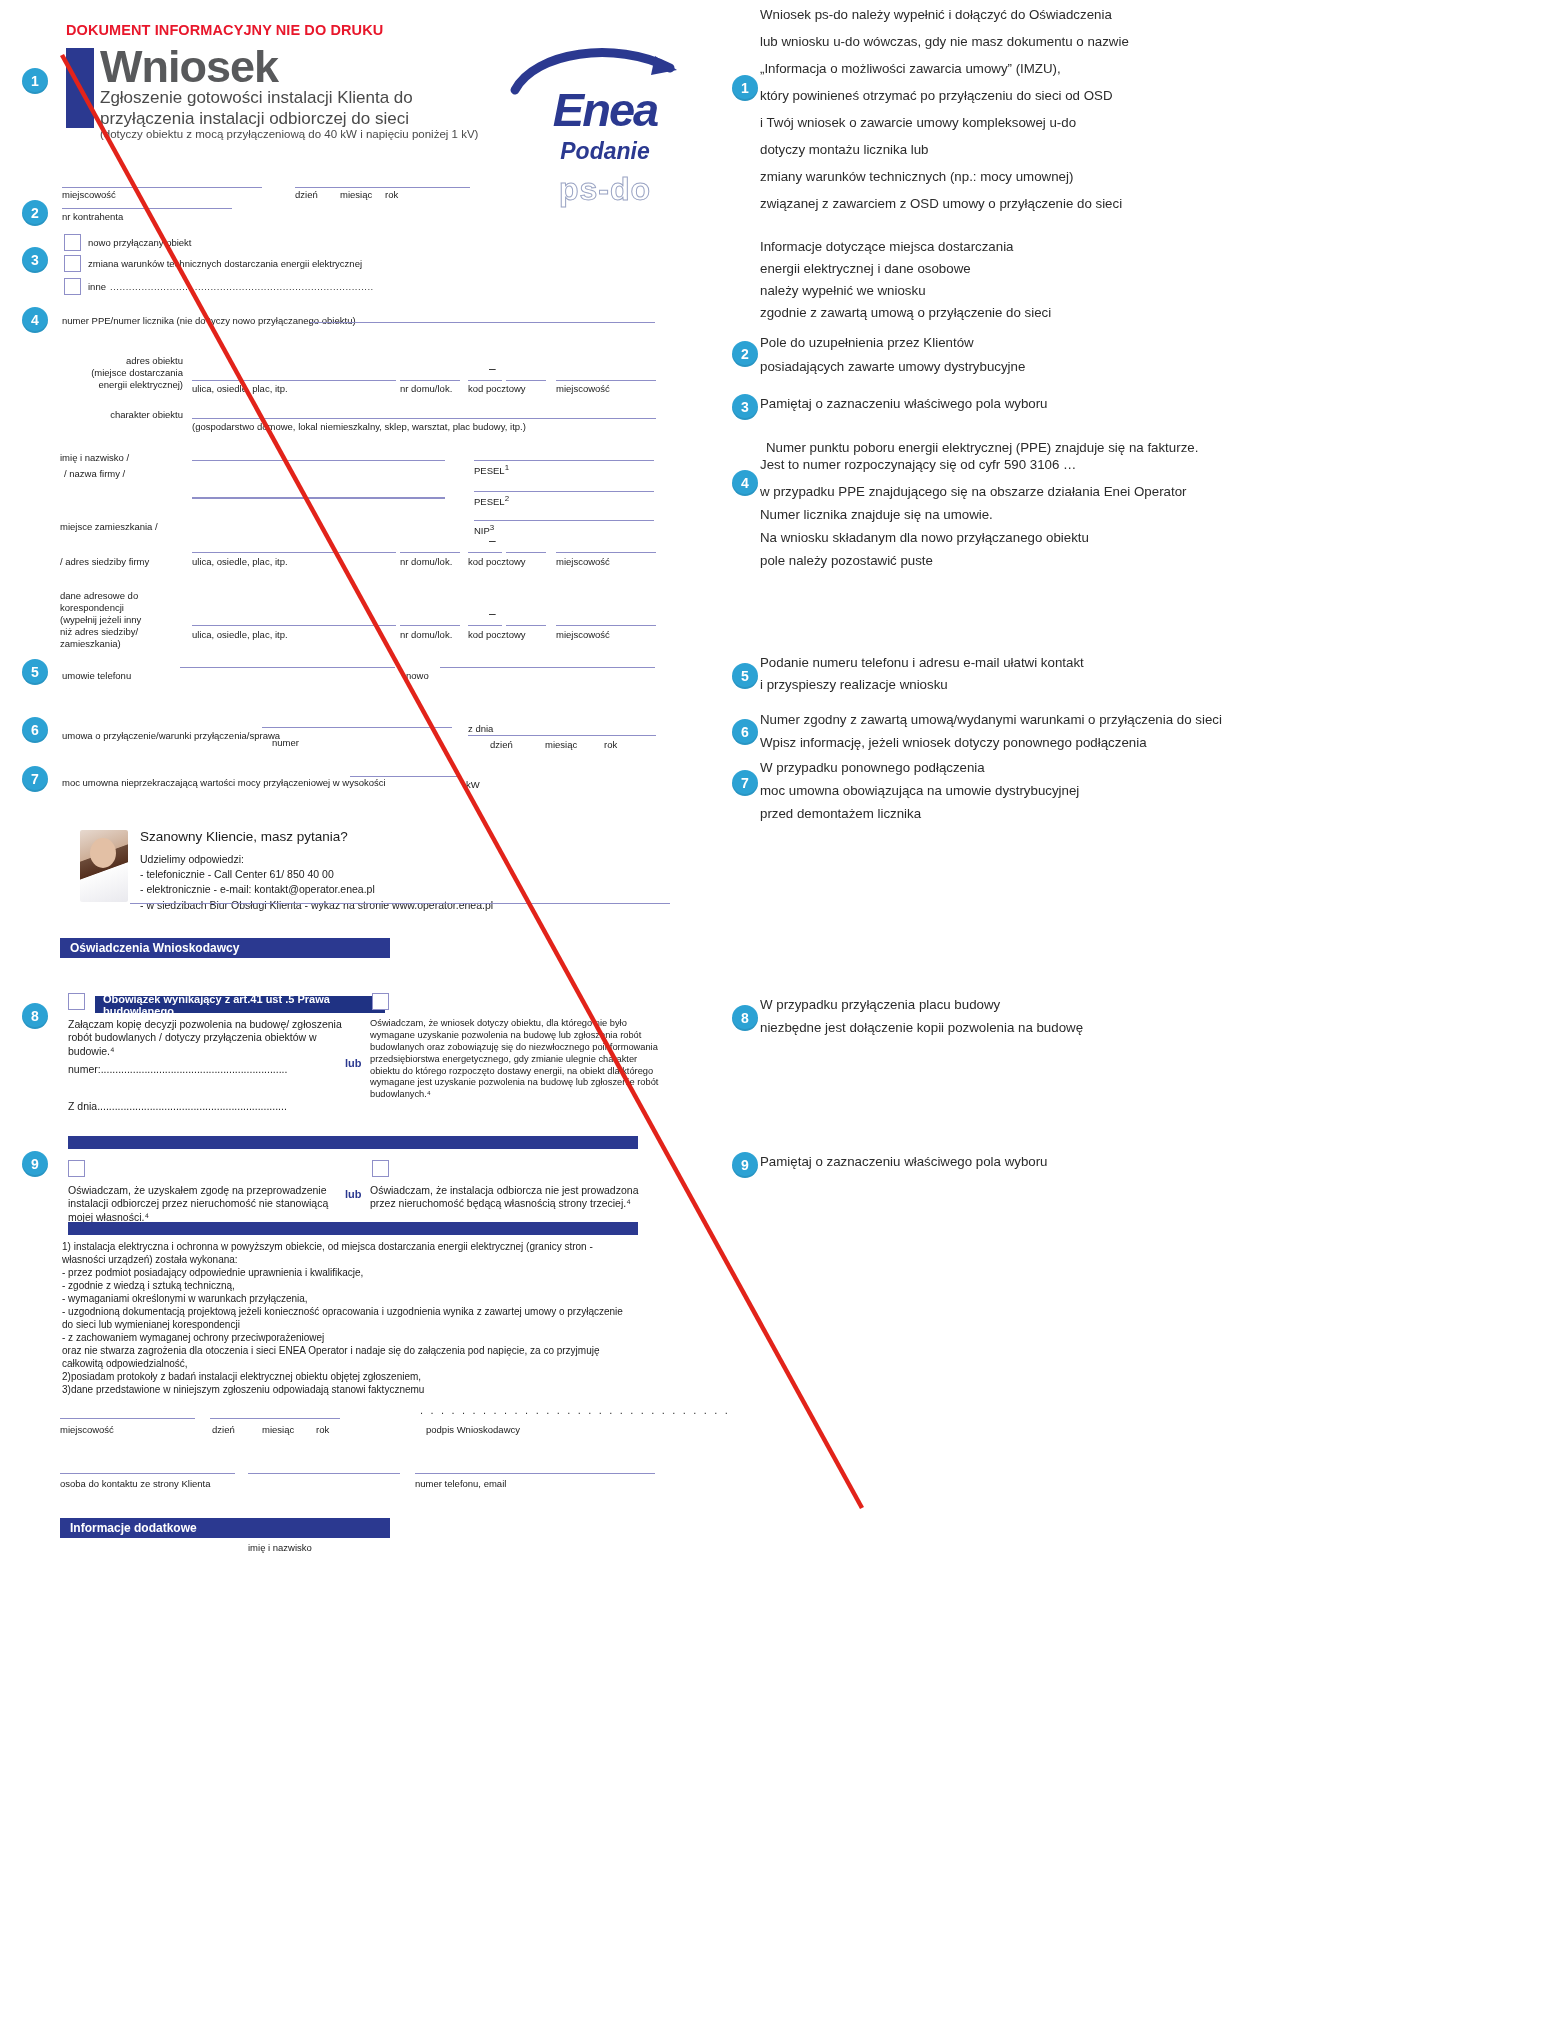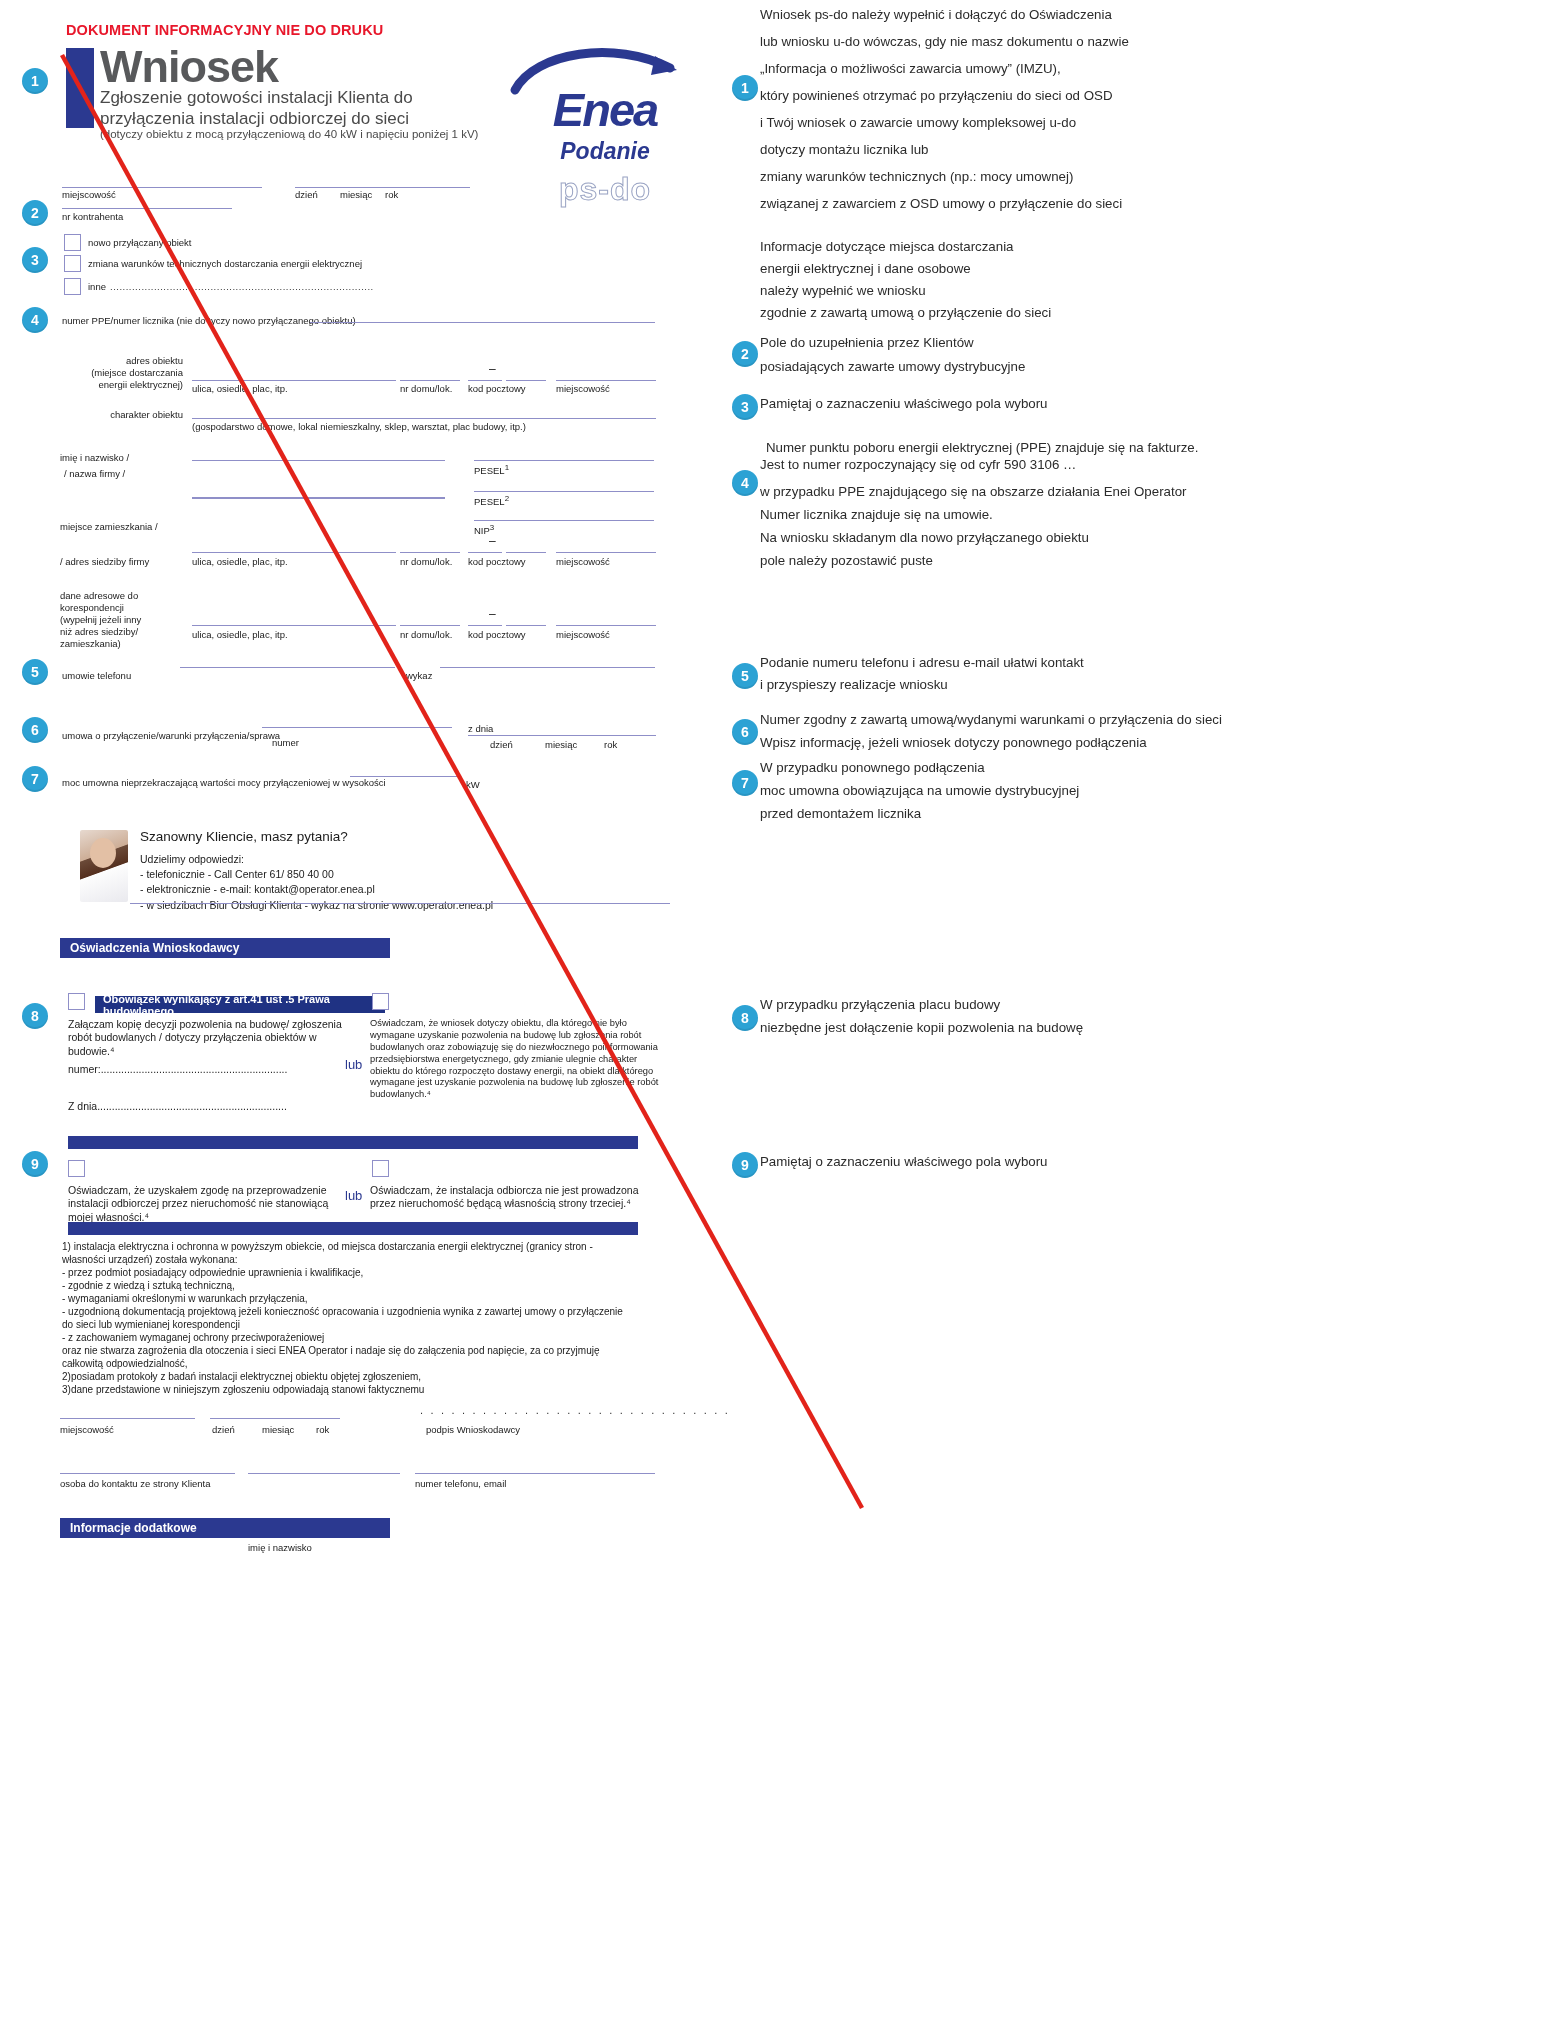--- a/index.html
+++ b/index.html
@@ -48,21 +48,21 @@
 
   .sec-bar{position:absolute;background:#2b3990;color:#fff;font-size:12px;font-weight:bold;
            display:flex;align-items:center;padding-left:10px;}
   .sec-bar-plain{position:absolute;background:#2b3990;}
 
   .navy-tag{position:absolute;background:#1f3283;color:#fff;font-size:11px;font-weight:bold;
             display:flex;align-items:center;justify-content:center;padding:0 8px;}
 
   .decl-txt{position:absolute;font-size:10.5px;line-height:1.27;color:#1b1b1b;}
   .decl-txt-sm{position:absolute;font-size:9.3px;line-height:1.28;color:#1b1b1b;}
-  .lub{position:absolute;font-size:13px;color:#2b3990;font-weight:normal;}
+  .lub{position:absolute;font-size:11px;color:#2b3990;font-weight:bold;}
 
   .big-decl{position:absolute;font-size:10px;line-height:1.30;color:#1b1b1b;width:620px;}
 
   .sig-dots{position:absolute;font-size:11px;letter-spacing:2.2px;color:#333;white-space:nowrap;}
 
   
   .ins-line{position:absolute;font-size:13.3px;color:#2b2b2b;white-space:nowrap;line-height:1;}
 </style>
 </head>
 <body>
@@ -180,21 +180,21 @@
     <div class="lbl" style="left:400px;top:629px">nr domu/lok.</div>
     <div class="rule" style="left:468px;top:625px;width:34px"></div>
     <div class="lbl" style="left:489px;top:607px;font-size:12px">–</div>
     <div class="rule" style="left:506px;top:625px;width:40px"></div>
     <div class="lbl" style="left:468px;top:629px">kod pocztowy</div>
     <div class="rule" style="left:556px;top:625px;width:100px"></div>
     <div class="lbl" style="left:556px;top:629px">miejscowość</div>
 
     <div class="lbl" style="left:62px;top:670px">umowie telefonu</div>
     <div class="rule" style="left:180px;top:667px;width:215px"></div>
-    <div class="lbl" style="left:406px;top:670px">wykaz</div>
+    <div class="lbl" style="left:406px;top:670px">nowo</div>
     <div class="rule" style="left:440px;top:667px;width:215px"></div>
 
     <div class="lbl" style="left:62px;top:730px">umowa o przyłączenie/warunki przyłączenia/sprawa</div>
     <div class="rule" style="left:262px;top:727px;width:190px"></div>
     <div class="lbl" style="left:272px;top:737px">numer</div>
     <div class="lbl" style="left:468px;top:723px">z dnia</div>
     <div class="rule" style="left:468px;top:735px;width:188px"></div>
     <div class="lbl" style="left:490px;top:739px">dzień</div>
     <div class="lbl" style="left:545px;top:739px">miesiąc</div>
     <div class="lbl" style="left:604px;top:739px">rok</div>

